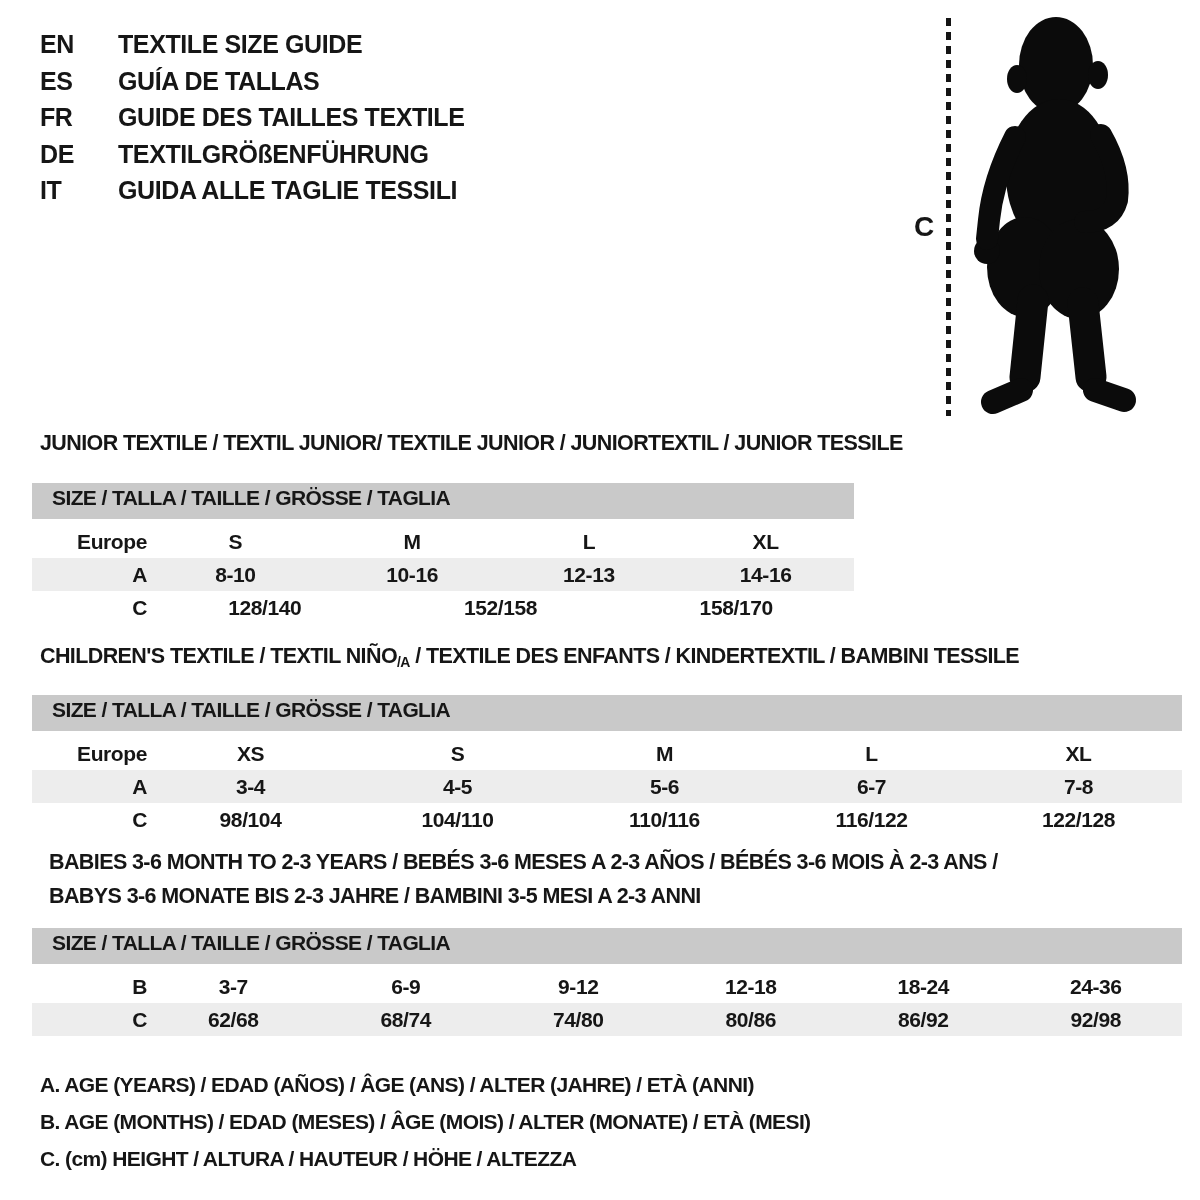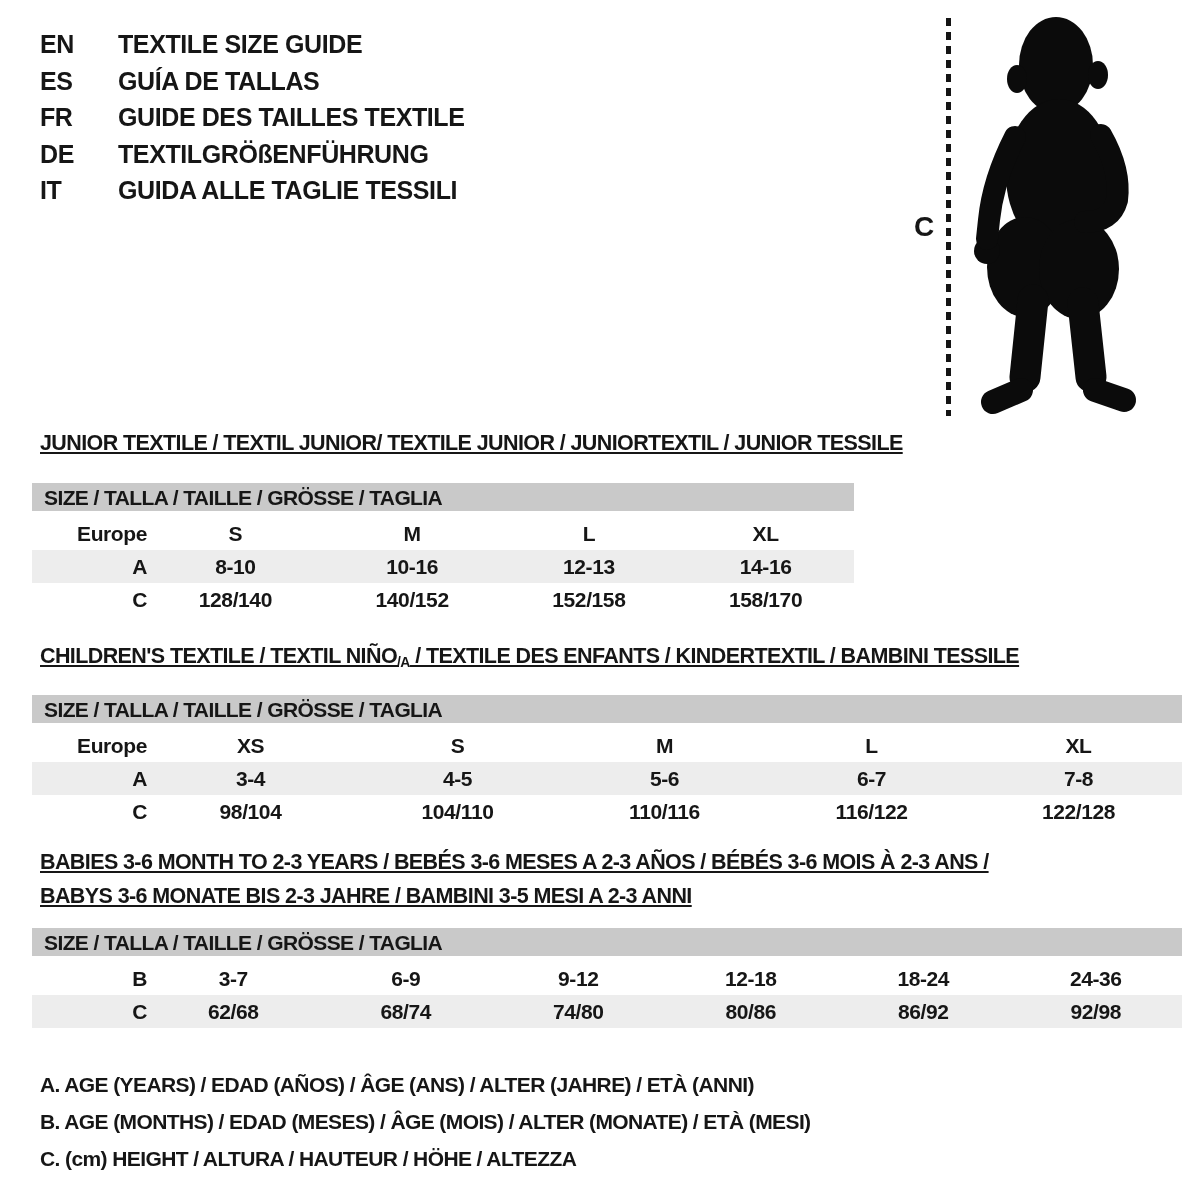--- a/index.html
+++ b/index.html
@@ -13,28 +13,28 @@
   .lang-row { display:flex; height:36.5px; line-height:36.5px; font-size:25px; }
   .lang-code { width:78px; }
   
   .cline {
     position:absolute; left:946px; top:18px; width:5px; height:398px;
     background:repeating-linear-gradient(to bottom, #141414 0 8px, transparent 8px 14px);
   }
   .cmark { position:absolute; left:914px; top:211px; font-size:28px; }
   .toddler { position:absolute; left:963px; top:15px; }
   
-  .section-title { position:absolute; left:40px; font-size:21.5px; letter-spacing:-0.6px; white-space:nowrap;text-decoration:underline; }
+  .section-title { position:absolute; left:40px; font-size:21.5px; letter-spacing:-0.6px; white-space:nowrap; }
   .title-sub { font-size:14px; vertical-align:-4px; }
   .two-line { line-height:34px; }
   
   .stable { position:absolute; left:32px; }
   .bar {
-    height:28px; line-height:29px; background:#c9c9c9;
-    padding-left:12px; font-size:21px; letter-spacing:-0.6px;
+    height:36px; line-height:29px; background:#c9c9c9;
+    padding-left:20px; font-size:21px; letter-spacing:-0.6px;
   }
   .gap { height:6px; }
   .trow { display:flex; height:33px; line-height:33px; font-size:21px; }
   .trow.alt { background:#ededed; }
   .lbl { padding-left:8px; text-align:right; }
   .t-junior .lbl { width:107px; }
   .t-wide .lbl { width:107px; }
   .cell { flex:1; text-align:center; }
   
   .notes { position:absolute; left:40px; top:1066px; font-size:21px; line-height:37px; letter-spacing:-0.6px; }
@@ -103,21 +103,20 @@
     <div class="trow alt">
       <span class="lbl">A</span>
       <span class="cell">8-10</span>
       <span class="cell">10-16</span>
       <span class="cell">12-13</span>
       <span class="cell">14-16</span>
     </div>
     <div class="trow">
       <span class="lbl">C</span>
       <span class="cell">128/140</span>
-      <span class="cell">140/152</span>
       <span class="cell">152/158</span>
       <span class="cell">158/170</span>
     </div>
   </div>
 
   <div class="section-title" style="top:644px;"><span>CHILDREN'S TEXTILE / TEXTIL NIÑO</span><span class="title-sub">/A</span><span> / TEXTILE DES ENFANTS / KINDERTEXTIL / BAMBINI TESSILE</span></div>
   <div class="stable t-wide" style="top:695px; width:1150px;">
     <div class="bar">SIZE / TALLA / TAILLE / GRÖSSE / TAGLIA</div>
     <div class="gap"></div>
     <div class="trow">
@@ -139,21 +138,21 @@
     <div class="trow">
       <span class="lbl">C</span>
       <span class="cell">98/104</span>
       <span class="cell">104/110</span>
       <span class="cell">110/116</span>
       <span class="cell">116/122</span>
       <span class="cell">122/128</span>
     </div>
   </div>
 
-  <div class="section-title two-line" style="top:845px;">
+  <div class="section-title two-line" style="top:845px;margin-left:9px;">
     <div>BABIES 3-6 MONTH TO 2-3 YEARS / BEBÉS 3-6 MESES A 2-3 AÑOS / BÉBÉS 3-6 MOIS À 2-3 ANS /</div>
     <div>BABYS 3-6 MONATE BIS 2-3 JAHRE / BAMBINI 3-5 MESI A 2-3 ANNI</div>
   </div>
   <div class="stable t-wide" style="top:928px; width:1150px;">
     <div class="bar">SIZE / TALLA / TAILLE / GRÖSSE / TAGLIA</div>
     <div class="gap"></div>
     <div class="trow">
       <span class="lbl">B</span>
       <span class="cell">3-7</span>
       <span class="cell">6-9</span>

